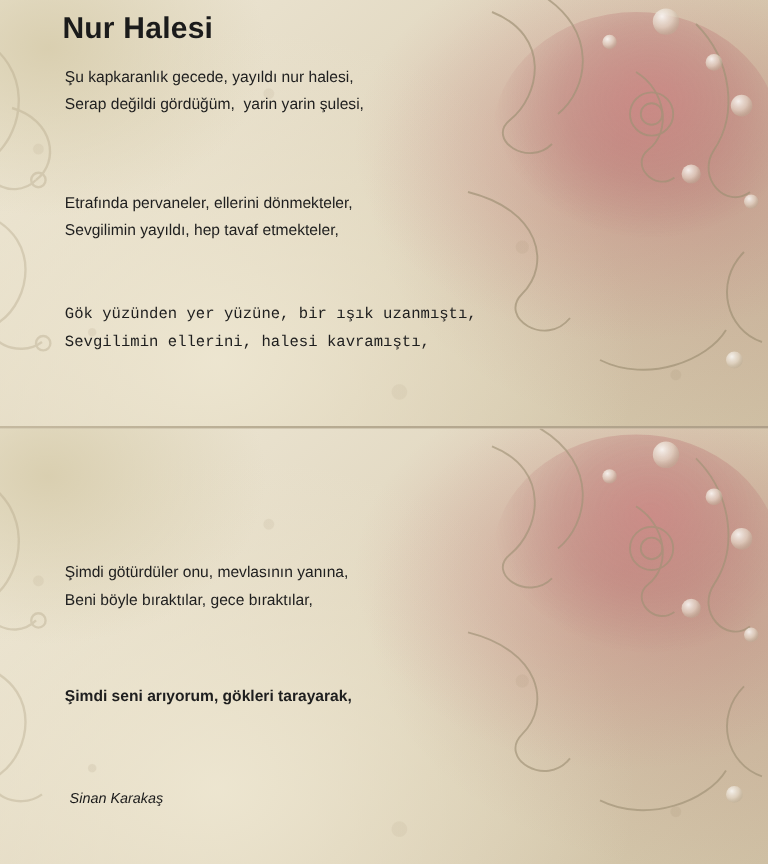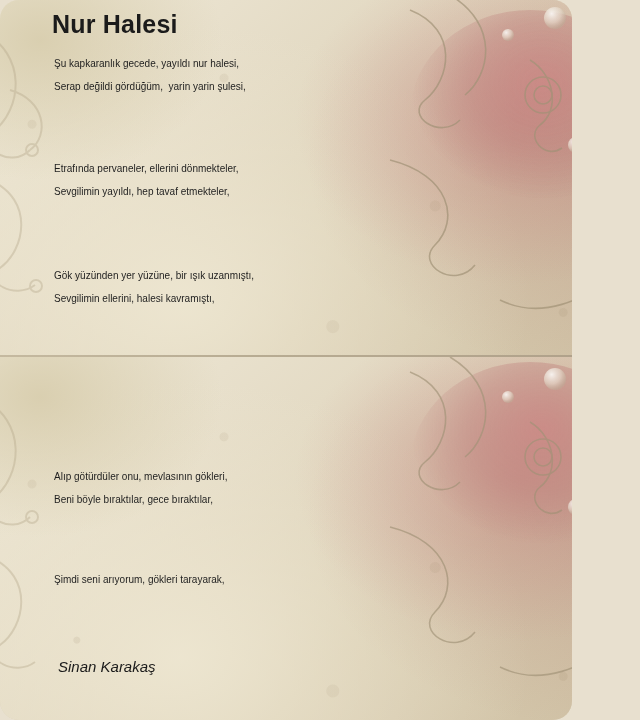--- a/index.html
+++ b/index.html
@@ -9,24 +9,23 @@
   body {
     width: 640px;
     height: 720px;
     font-family: "Liberation Sans", sans-serif;
     background: #e8e0cf;
     overflow: hidden;
   }
 
   .page {
     position: relative;
-    width: 572px;
+    width: 640px;
     height: 720px;
     overflow: hidden;
-    border-radius: 19px;
   }
 
   
   .panel {
     position: absolute;
     left: 0;
     width: 640px;
     overflow: hidden;
     background-color: #ddd3bd;
     background-image:
@@ -99,35 +98,35 @@
     top: 10px;
     font-size: 25px;
     font-weight: bold;
     color: #1b1b1b;
     letter-spacing: .2px;
   }
   .stanza {
     position: absolute;
     left: 54px;
     color: #1e1e1e;
-    font-size: 10px;
+    font-size: 13px;
     line-height: 23px;
   }
   .stanza div { white-space: pre; }
   .s1 { top: 52px; }
   .s2 { top: 157px; }
-  .s3 { top: 264px; }
+  .s3 { top: 250px; font-family: Liberation Mono, monospace; }
   .s4 { top: 465px; }
-  .s5 { top: 568px; }
+  .s5 { top: 568px; font-weight: bold; }
 
   .author {
     position: absolute;
     left: 58px;
     top: 658px;
-    font-size: 15px;
+    font-size: 12px;
     font-style: italic;
     color: #1a1a1a;
   }
 </style>
 </head>
 <body>
 
 <div class="page">
 
   <div class="panel panel-top">
@@ -244,21 +243,21 @@
       <div>Etrafında pervaneler, ellerini dönmekteler,</div>
       <div>Sevgilimin yayıldı, hep tavaf etmekteler,</div>
     </div>
 
     <div class="stanza s3">
       <div>Gök yüzünden yer yüzüne, bir ışık uzanmıştı,</div>
       <div>Sevgilimin ellerini, halesi kavramıştı,</div>
     </div>
 
     <div class="stanza s4">
-      <div>Alıp götürdüler onu, mevlasının gökleri,</div>
+      <div>Şimdi götürdüler onu, mevlasının yanına,</div>
       <div>Beni böyle bıraktılar, gece bıraktılar,</div>
     </div>
 
     <div class="stanza s5">
       <div>Şimdi seni arıyorum, gökleri tarayarak,</div>
     </div>
 
     <div class="author">Sinan Karakaş</div>
   </div>
 

